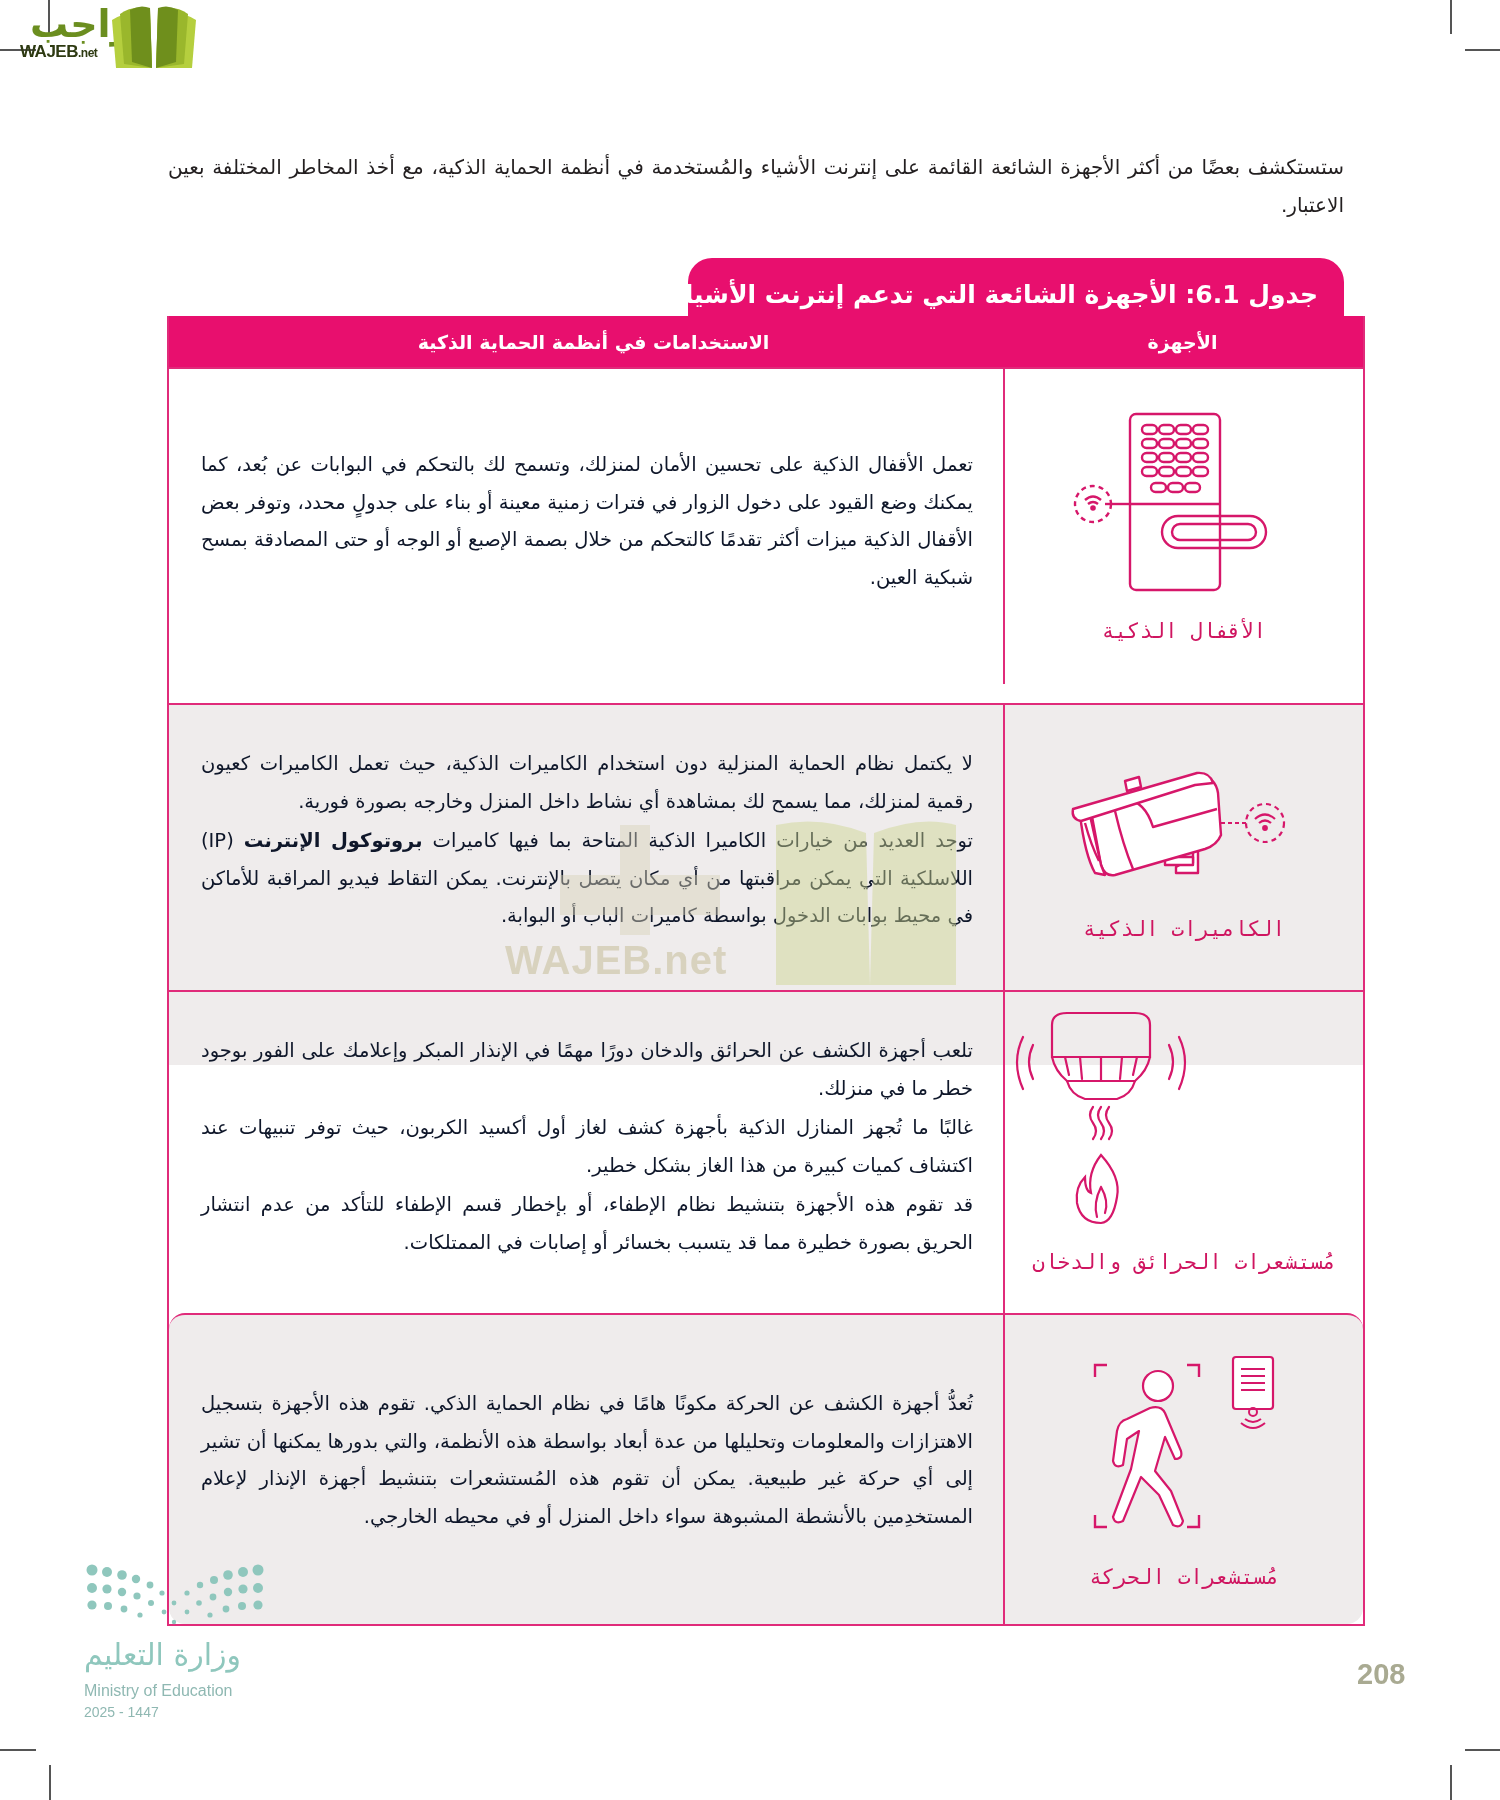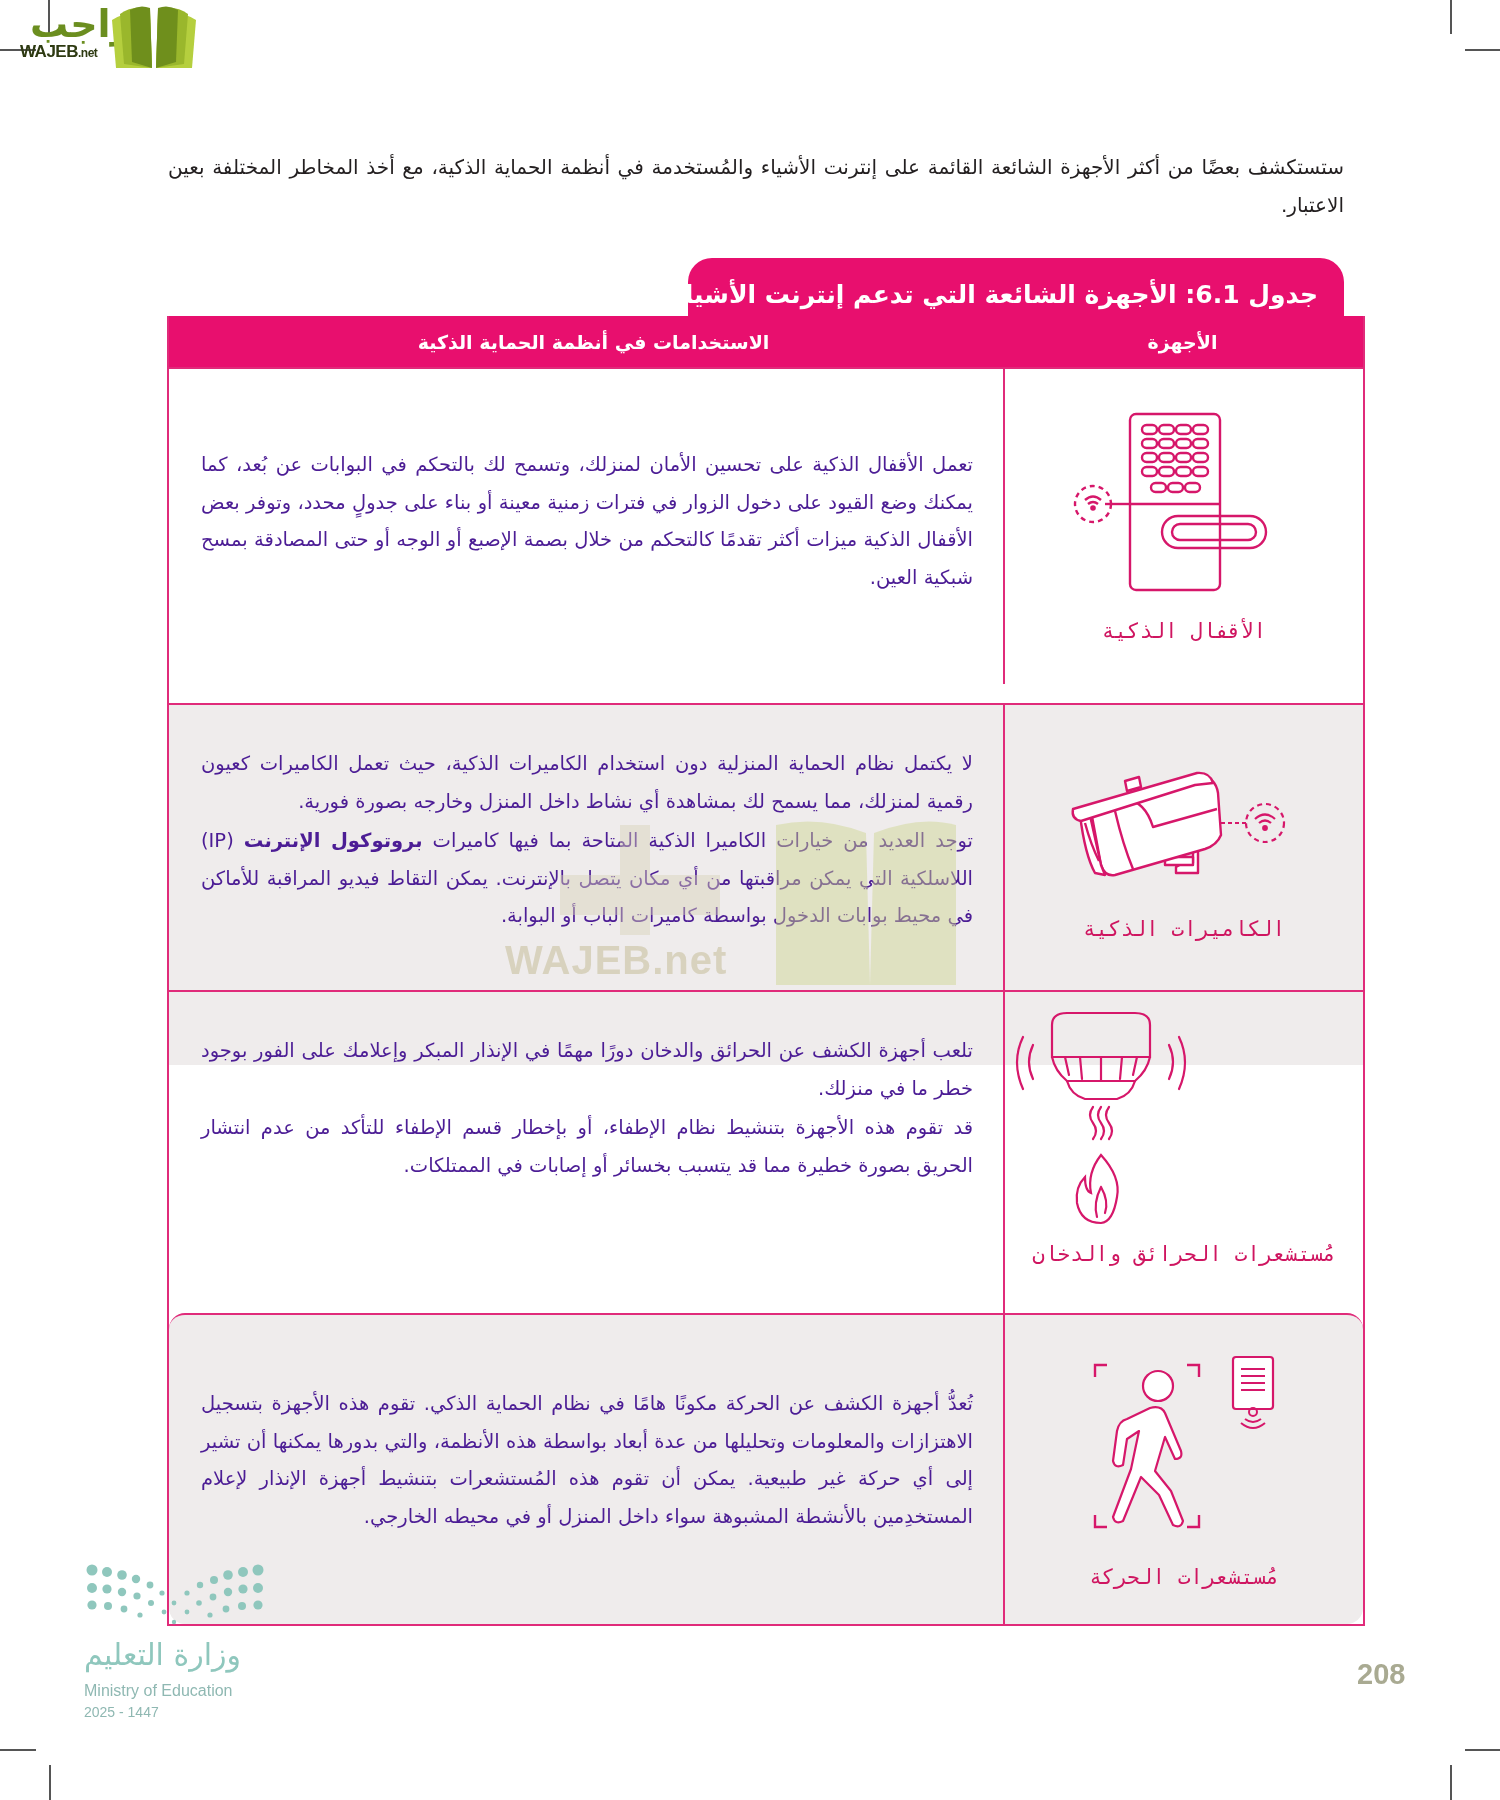--- a/index.html
+++ b/index.html
@@ -37,21 +37,21 @@
   }
   .th-device { position:absolute; right:0; top:0; width:361px; height:51px; text-align:center; line-height:52px; }
   .th-uses { position:absolute; left:0; top:0; width:833px; height:51px; text-align:center; line-height:52px; padding-left:16px; box-sizing:border-box; }
 
   .row { position:absolute; left:0; width:1194px; border-top:2px solid #e02b7a; box-sizing:border-box; }
   .row.grey { background:#efecec; }
   .row .divider { position:absolute; left:834px; top:0; bottom:0; width:2px; background:#e02b7a; }
   .row .text {
     position:absolute; left:32px; width:772px; direction:rtl;
     text-align:justify; text-align-last:right;
-    font-size:19.5px; line-height:37.5px; color:#4c1d95;
+    font-size:19.5px; line-height:37.5px; color:#0f172a;
   }
   .row .text p { margin:0 0 2px 0; }
   .row .text b { font-weight:bold; }
   .row .icon { position:absolute; left:836px; width:358px; }
   .row .device-label {
     position:absolute; left:836px; width:358px; text-align:center; direction:rtl;
     font-size:21px; color:#cf1560;font-family:Liberation Mono, monospace;
   }
 
   .watermark { position:absolute; left:500px; top:815px; width:510px; height:180px; opacity:0.45; pointer-events:none; }
@@ -171,20 +171,21 @@
         <circle cx="260" cy="83" r="1.8" fill="#d6176a"></circle>
       </g>
     </svg>
     <div class="device-label" style="top:212px;">الكاميرات الذكية</div>
   </div>
 
   <div class="row" style="top:674px;height:323px;">
     <div class="divider"></div>
     <div class="text" style="top:40px;">
       <p>تلعب أجهزة الكشف عن الحرائق والدخان دورًا مهمًا في الإنذار المبكر وإعلامك على الفور بوجود خطر ما في منزلك.</p>
+      <p>غالبًا ما تُجهز المنازل الذكية بأجهزة كشف لغاز أول أكسيد الكربون، حيث توفر تنبيهات عند اكتشاف كميات كبيرة من هذا الغاز بشكل خطير.</p>
       <p>قد تقوم هذه الأجهزة بتنشيط نظام الإطفاء، أو بإخطار قسم الإطفاء للتأكد من عدم انتشار الحريق بصورة خطيرة مما قد يتسبب بخسائر أو إصابات في الممتلكات.</p>
     </div>
     <svg class="icon" style="top:15px;" width="358" height="230" viewBox="0 0 358 230">
       <g fill="none" stroke="#d6176a" stroke-width="2.2" stroke-linecap="round">
         <path d="M47 18 Q47 6 62 6 H130 Q145 6 145 18 V50 H47Z"></path>
         <path d="M47 50 Q50 64 62 74 H130 Q142 64 145 50"></path>
         <line x1="60" y1="50" x2="64" y2="68"></line>
           <line x1="75" y1="50" x2="77" y2="72"></line>
           <line x1="96" y1="50" x2="96" y2="74"></line>
           <line x1="117" y1="50" x2="115" y2="72"></line>
@@ -194,21 +195,21 @@
           <path d="M18 30 Q6 55 18 82"></path>
         <path d="M164 38 Q172 55 164 72"></path>
           <path d="M174 30 Q186 55 174 82"></path>
         <path d="M88 100 Q82 108 88 116 Q94 124 88 132"></path>
         <path d="M96 100 Q90 108 96 116 Q102 124 96 132"></path>
         <path d="M104 100 Q98 108 104 116 Q110 124 104 132"></path>
         <path d="M96 148 Q116 170 112 190 Q108 215 96 216 Q76 216 72 196 Q70 180 80 170 Q80 184 86 186 Q82 166 96 148Z"></path>
         <path d="M96 180 Q104 194 100 206 M96 180 Q88 196 92 210"></path>
       </g>
     </svg>
-    <div class="device-label" style="top:250px;">مُستشعرات الحرائق والدخان</div>
+    <div class="device-label" style="top:258px;">مُستشعرات الحرائق والدخان</div>
   </div>
 
   <div class="row grey" style="top:997px;height:311px;border-radius:16px;">
     <div class="divider"></div>
     <div class="text" style="top:70px;">
       <p>تُعدُّ أجهزة الكشف عن الحركة مكونًا هامًا في نظام الحماية الذكي. تقوم هذه الأجهزة بتسجيل الاهتزازات والمعلومات وتحليلها من عدة أبعاد بواسطة هذه الأنظمة، والتي بدورها يمكنها أن تشير إلى أي حركة غير طبيعية. يمكن أن تقوم هذه المُستشعرات بتنشيط أجهزة الإنذار لإعلام المستخدِمين بالأنشطة المشبوهة سواء داخل المنزل أو في محيطه الخارجي.</p>
     </div>
     <svg class="icon" style="top:38px;" width="358" height="185" viewBox="0 0 358 185">
       <g fill="none" stroke="#d6176a" stroke-width="2.4">
         <path d="M90 24 V12 H102"></path>

